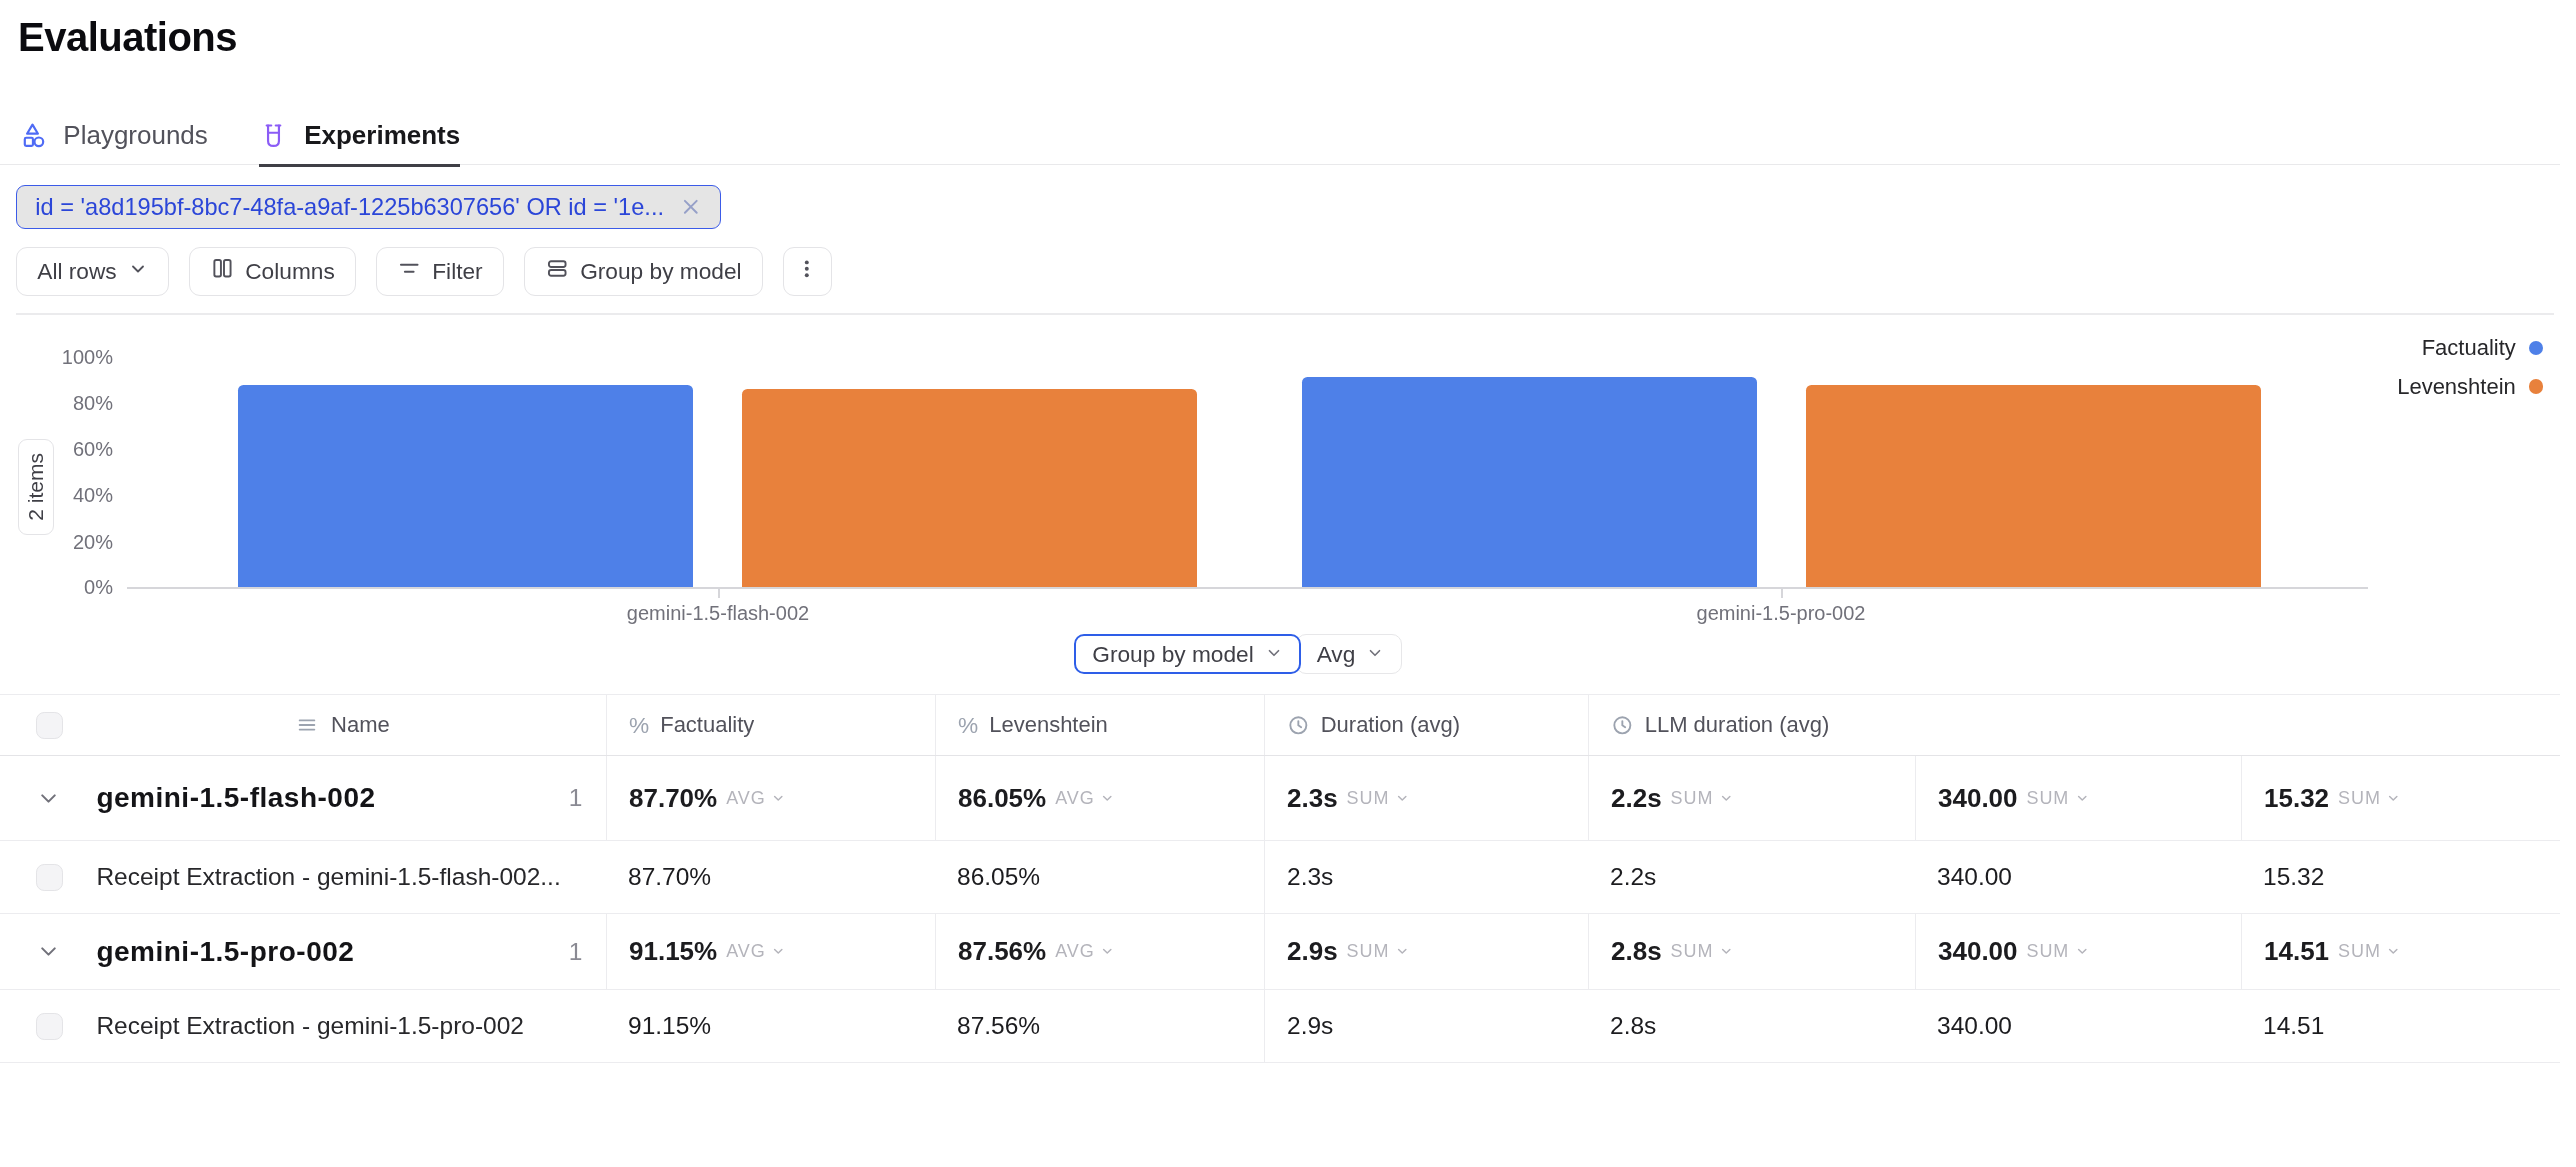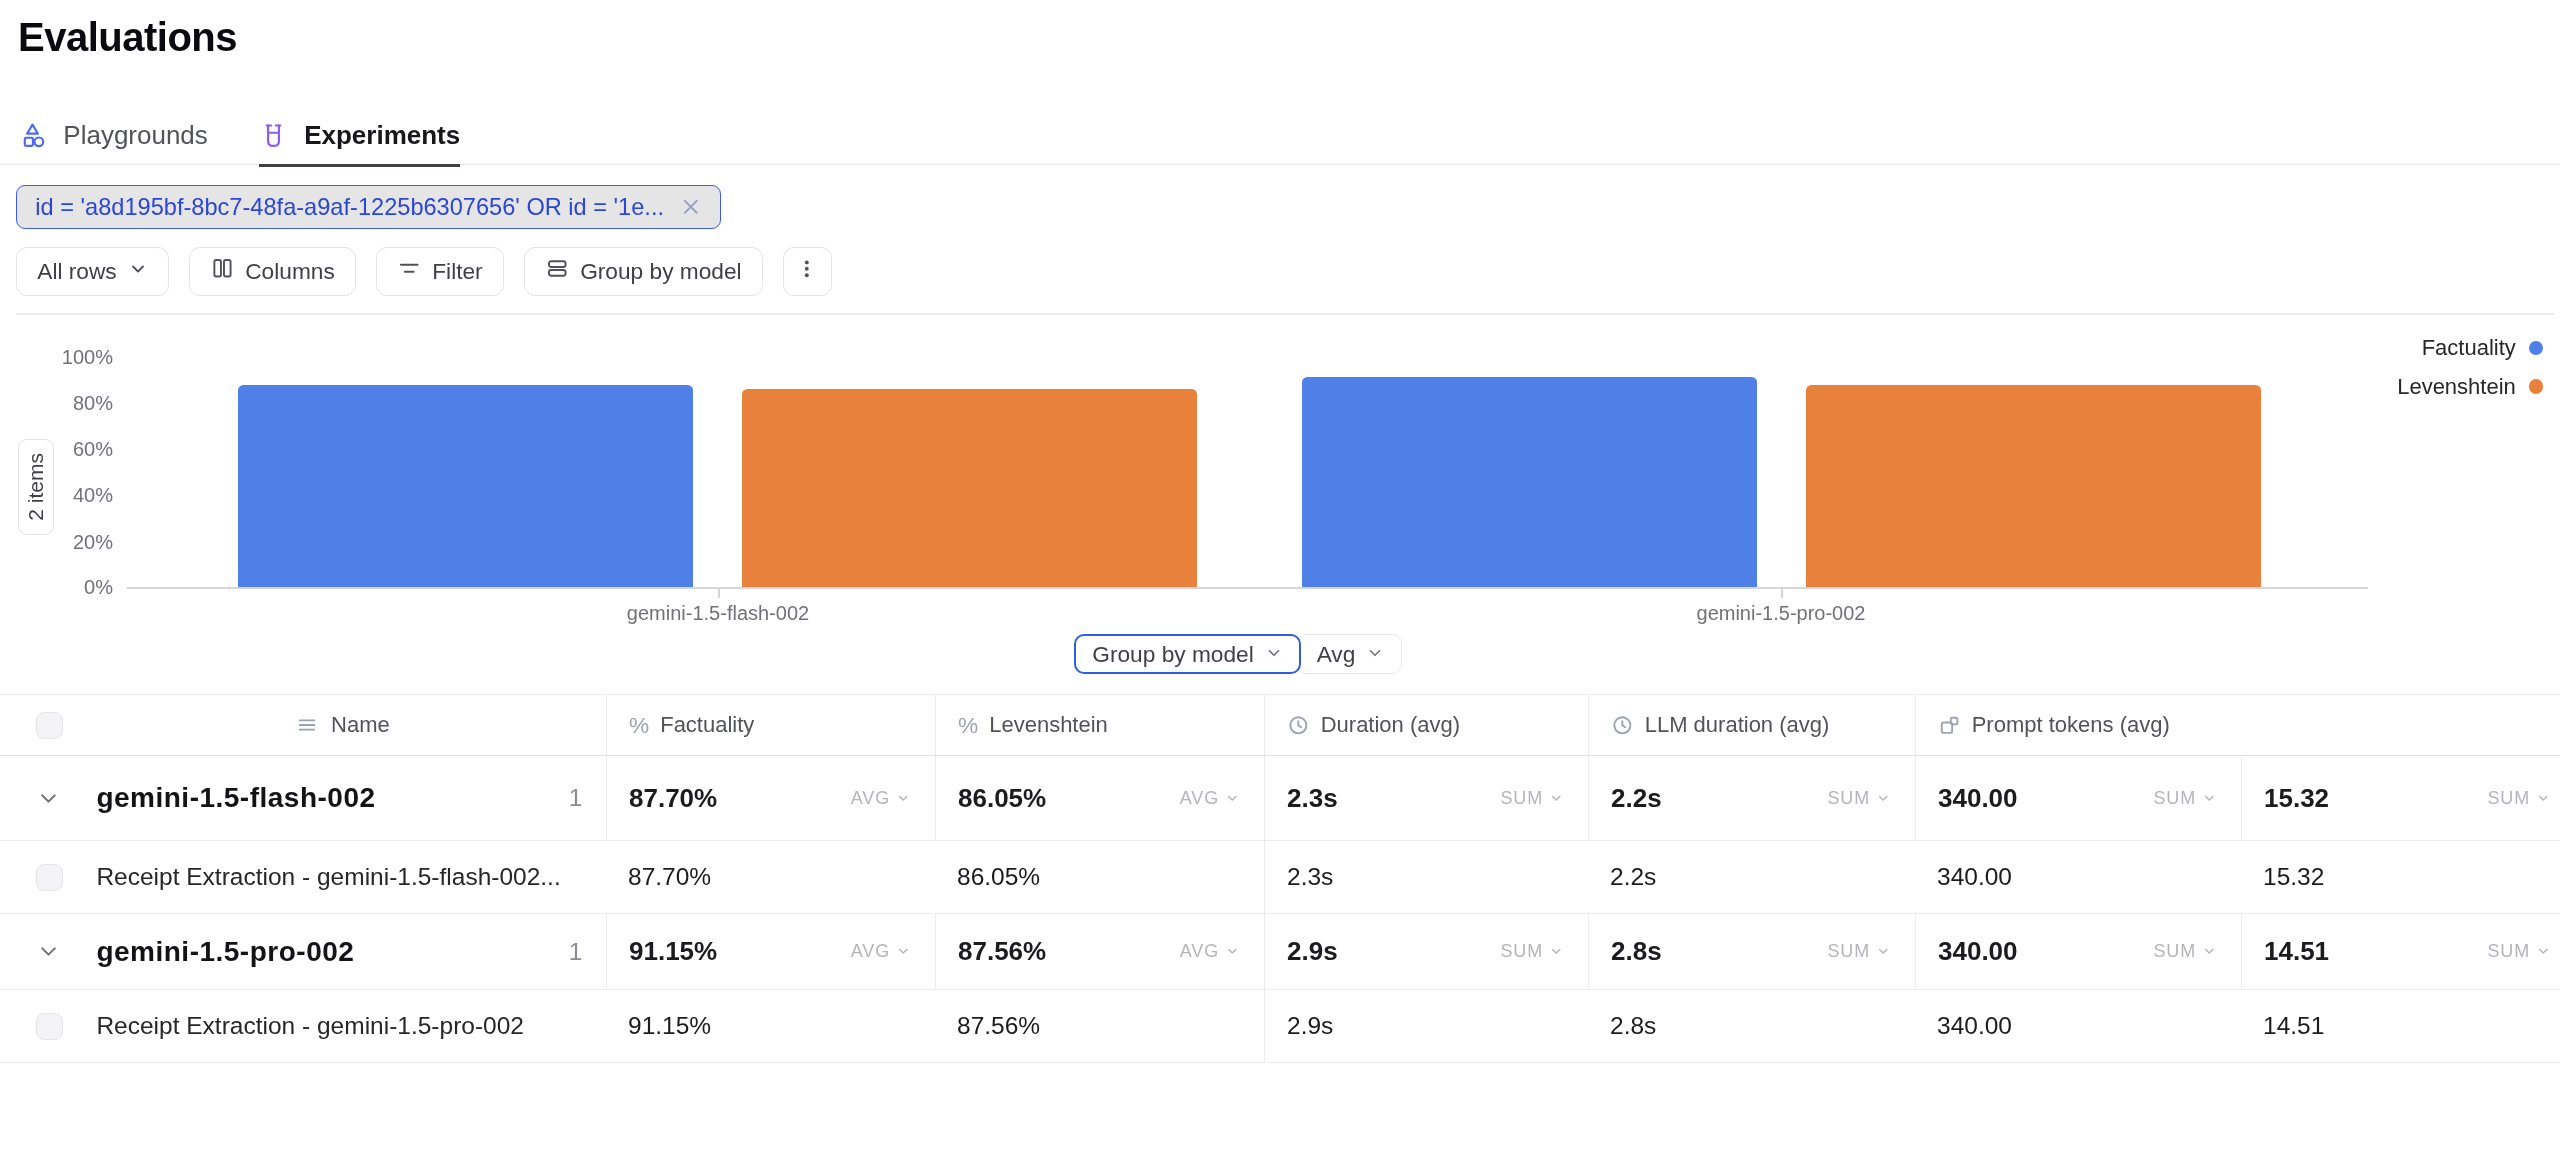--- a/index.html
+++ b/index.html
@@ -51,21 +51,21 @@
 
   
   .table { position: absolute; top: 694px; left: 0; width: 2576px; }
   .trow, .thead { display: grid; grid-template-columns: 91px 515px 329px 329px 324px 327px 326px 334px; align-items: stretch; }
   .thead { height: 62px; border-top: 0.9px solid #ececef; border-bottom: 0.9px solid #e4e4e7; }
   .trow { border-bottom: 0.9px solid #ececef; }
   .r-g1 { height: 85px; } .r-c1 { height: 73px; } .r-g2 { height: 76px; } .r-c2 { height: 73px; }
   .cell { display: flex; align-items: center; min-width: 0; }
   .c-toggle { padding-left: 36px; }
   .c-name { padding-left: 5.4px; padding-right: 23.6px; justify-content: space-between; gap: 11px; }
-  .c-val { padding-left: 22px; padding-right: 25px; justify-content: space-between; gap: 9px; }
+  .c-val { padding-left: 22px; padding-right: 25px; gap: 9px; }
   .thead .c-name { padding-left: 12.7px; justify-content: center; gap: 12.7px; }
   .thead .c-val { justify-content: flex-start; gap: 11px; }
   .hlabel { font-size: 22px; color: #52525b; font-weight: 500; white-space: nowrap; overflow: hidden; }
   .hicon { color: #9ca3af; display: inline-flex; align-items: center; }
   .hicon.pct { font-size: 22.7px; font-weight: 500; }
   .thead .c-val, .trow.group .c-val { border-left: 0.9px solid #ececef; }
   .trow.child .c-sep { border-left: 0.9px solid #ececef; }
   .gname { font-size: 28px; font-weight: 600; color: #141417; letter-spacing: 0.5px; white-space: nowrap; overflow: hidden; cursor: pointer; }
   .cname { font-size: 24.5px; color: #27272a; white-space: nowrap; overflow: hidden; }
   .count { font-size: 24.5px; color: #8a8a93; }
@@ -251,29 +251,20 @@
       </div>
       <div class="cell c-val">
         <span class="hicon">
           <svg width="22.7" height="22.7" viewBox="0 0 24 24" fill="none" stroke="currentColor" stroke-width="2" stroke-linecap="round">
               <circle cx="12" cy="12" r="8.5"></circle>
               <path d="M12 7.5 V12 L15 14"></path>
             </svg>
         </span>
         <span class="hlabel">LLM duration (avg)</span>
       </div>
-      <div class="cell c-val">
-        <span class="hicon">
-          <svg width="22.7" height="22.7" viewBox="0 0 24 24" fill="none" stroke="currentColor" stroke-width="2">
-              <rect x="4" y="9" width="11" height="11" rx="2"></rect>
-              <rect x="13.5" y="4" width="7" height="7" rx="1.5"></rect>
-            </svg>
-        </span>
-        <span class="hlabel">Prompt tokens (avg)</span>
-      </div>
     </div>
 
     <div class="trow group r-g1">
       <div class="cell c-toggle">
           <span class="expander">
         <svg width="25" height="25" viewBox="0 0 24 24" fill="none" stroke="currentColor" stroke-width="2" stroke-linecap="round" stroke-linejoin="round">
               <path d="M6 9 l6 6 6-6"></path>
             </svg>
       </span>
         </div>

